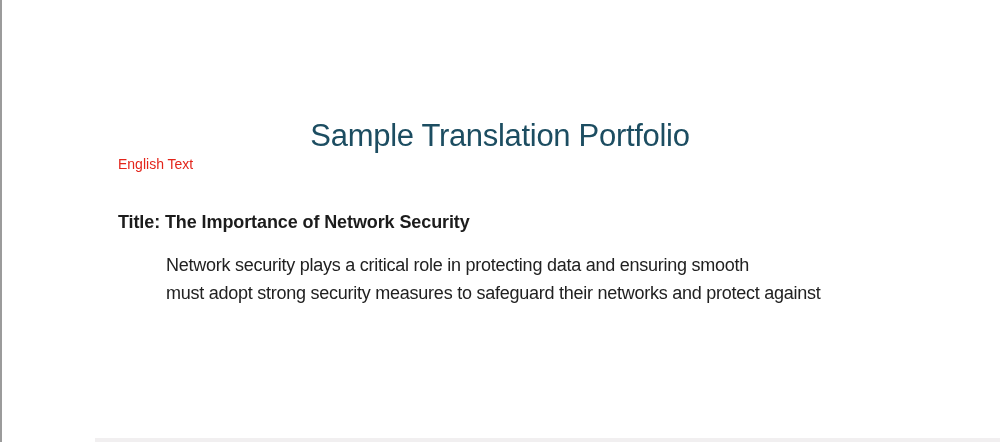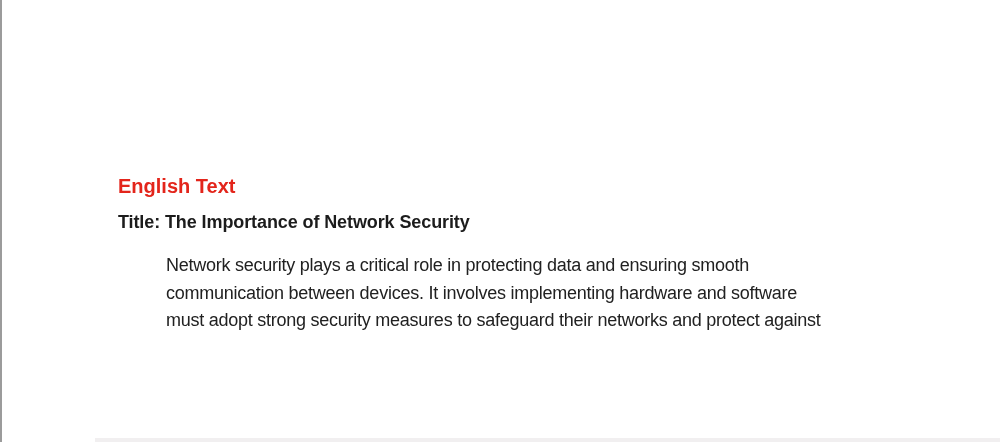--- a/index.html
+++ b/index.html
@@ -43,23 +43,23 @@
     top: 118px; left: 0;
     width: 100%;
     text-align: center;
     font-size: 31px;
     font-weight: 400;
     letter-spacing: -0.3px;
     color: var(--color-title);
   }
   .section-label {
     position: absolute;
-    top: 175px; left: 118px;
-    font-size: 20px;
-    font-weight: 700;
+    top: 156px; left: 118px;
+    font-size: 14px;
+    font-weight: 400;
     color: var(--color-section_label);
   }
   .article-title {
     position: absolute;
     top: 212px; left: 118px;
     font-size: 18px;
     font-weight: 700;
     letter-spacing: -0.1px;
     color: var(--color-article_title);
   }
@@ -77,24 +77,24 @@
   }
 </style>
 </head>
 <body>
 
 <div class="screen">
   <div class="left-edge"></div>
   <div class="bottom-strip"></div>
 
   <div class="doc">
+    <h1 class="doc-title">Sample Translation Portfolio</h1>
 
     <div class="section-label">English Text</div>
 
     <div class="article-title">Title: The Importance of Network Security</div>
 
     <div class="body-text">
       <div class="line">Network security plays a critical role in protecting data and ensuring smooth</div>
-      <div class="line">communication between devices. It involves implementing hardware and software</div>
       <div class="line">must adopt strong security measures to safeguard their networks and protect against</div>
     </div>
   </div>
 </div>
 
 </body></html>

